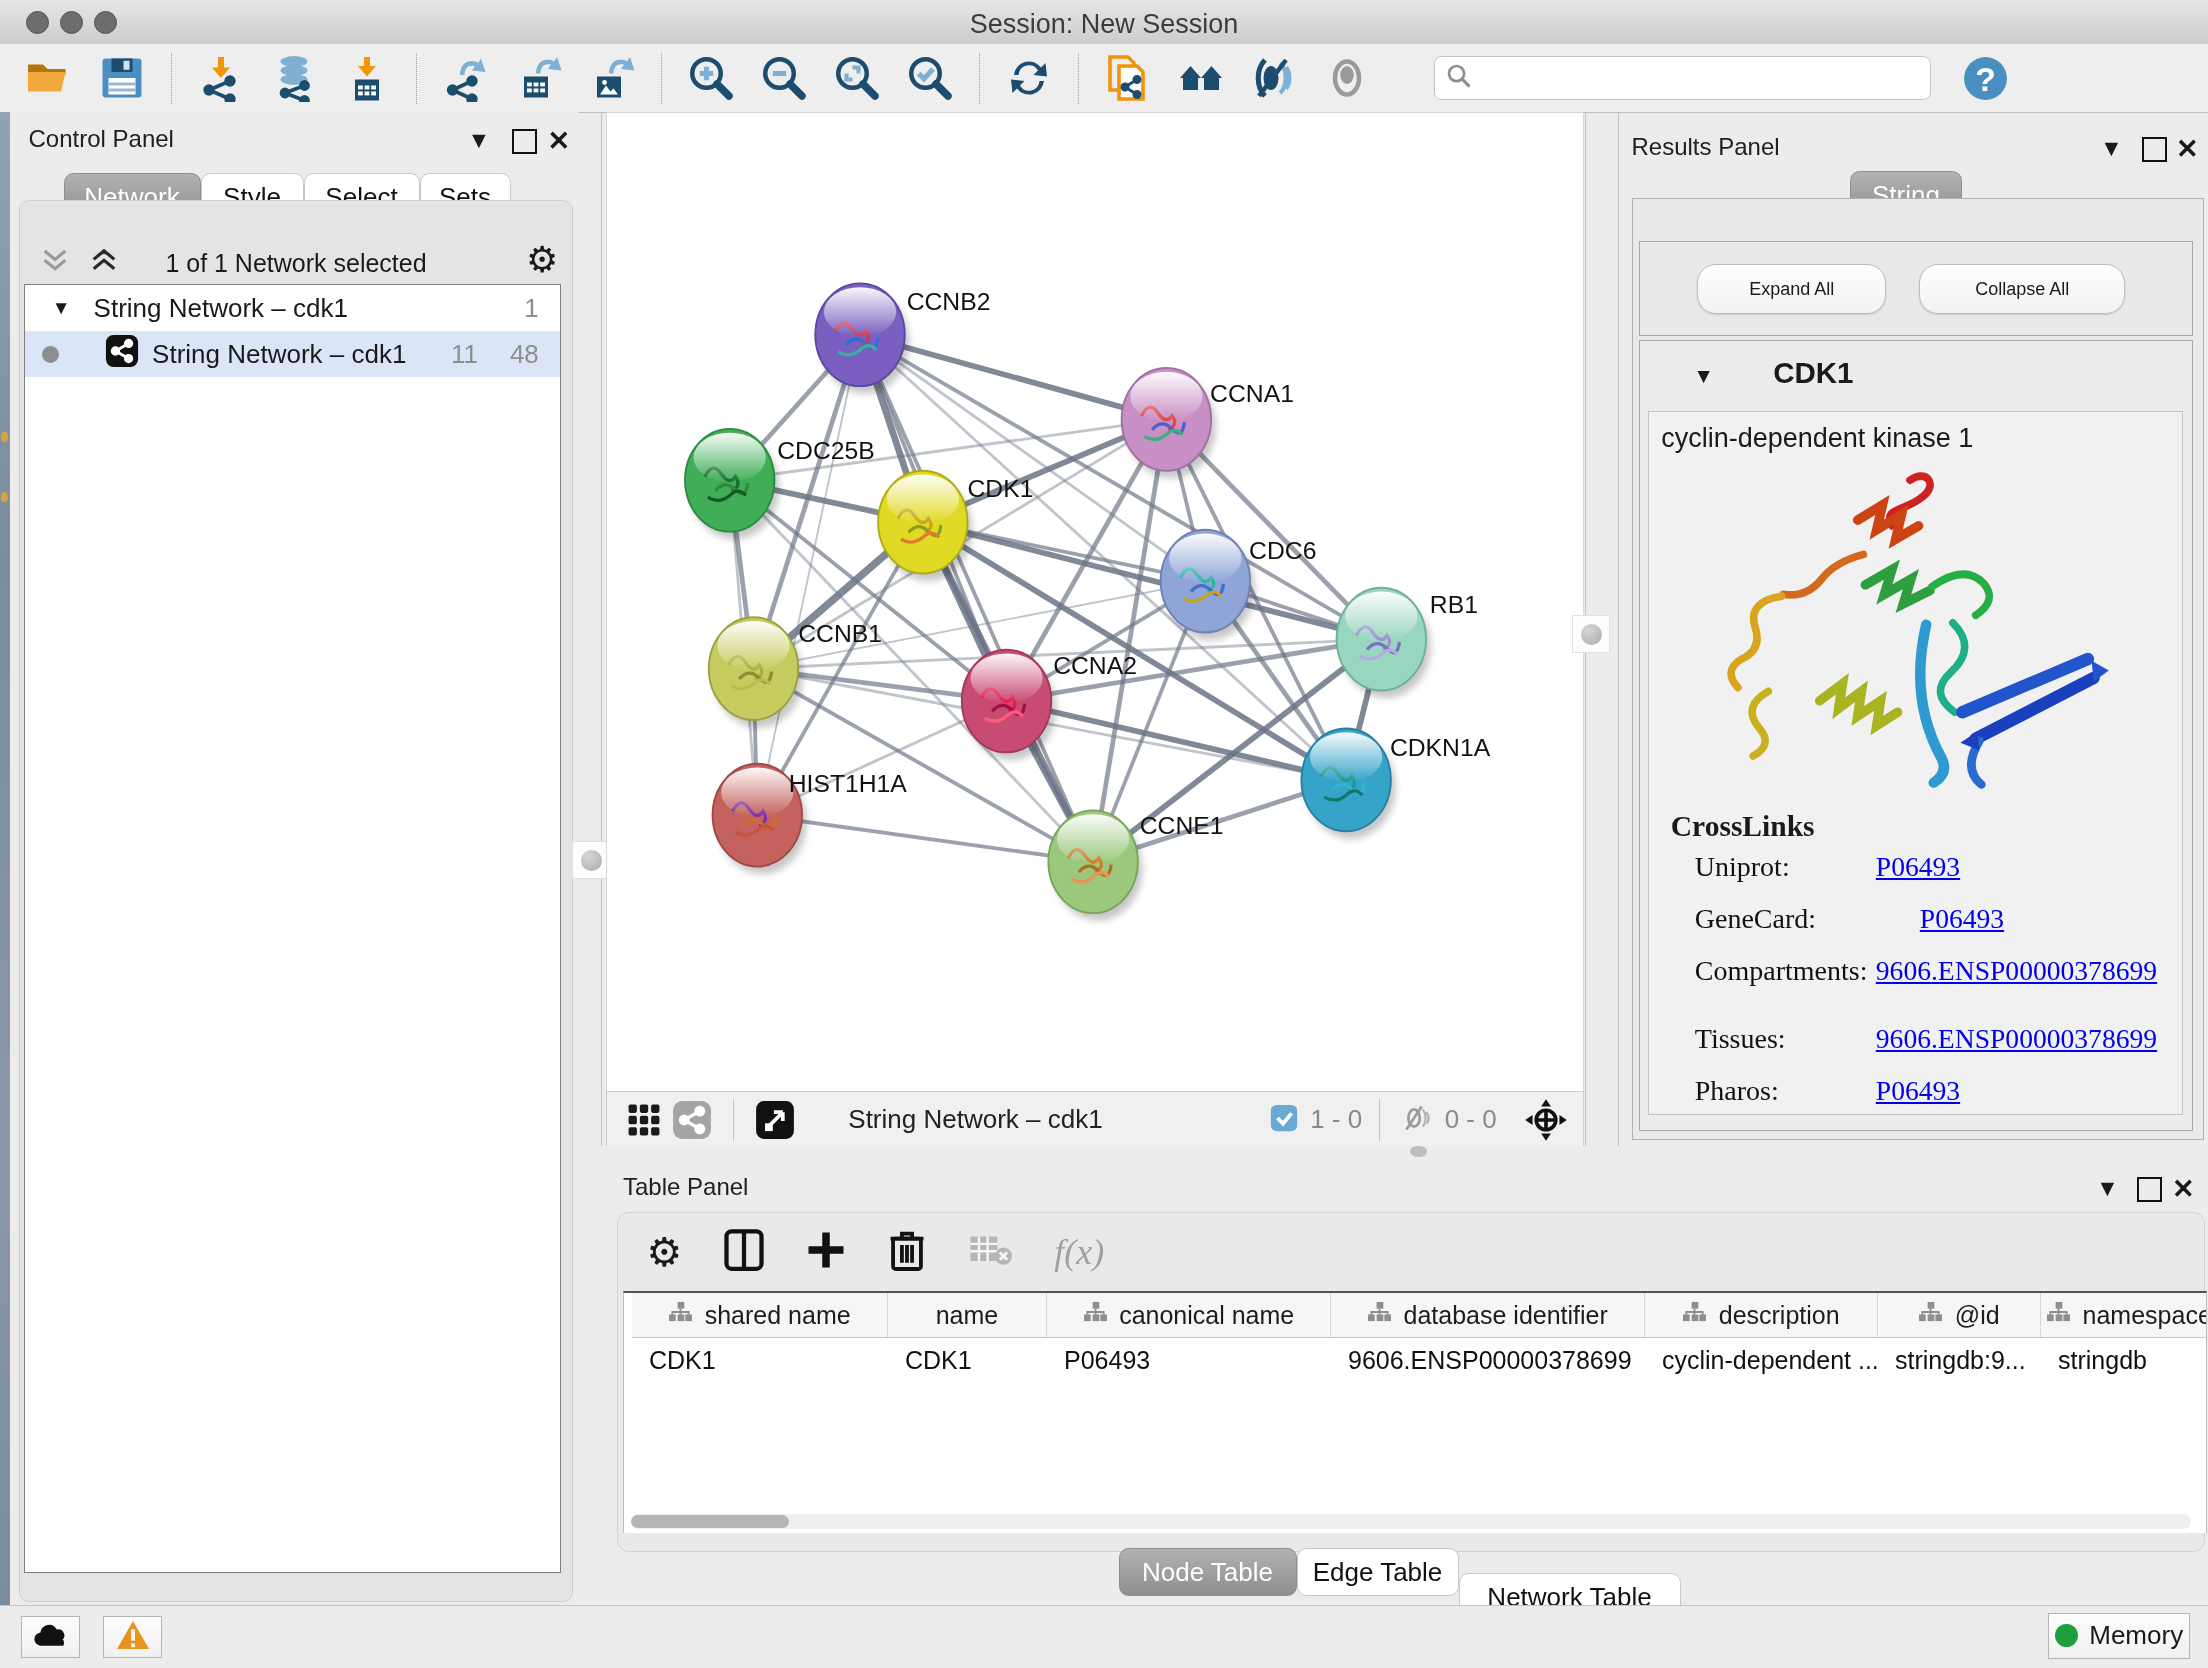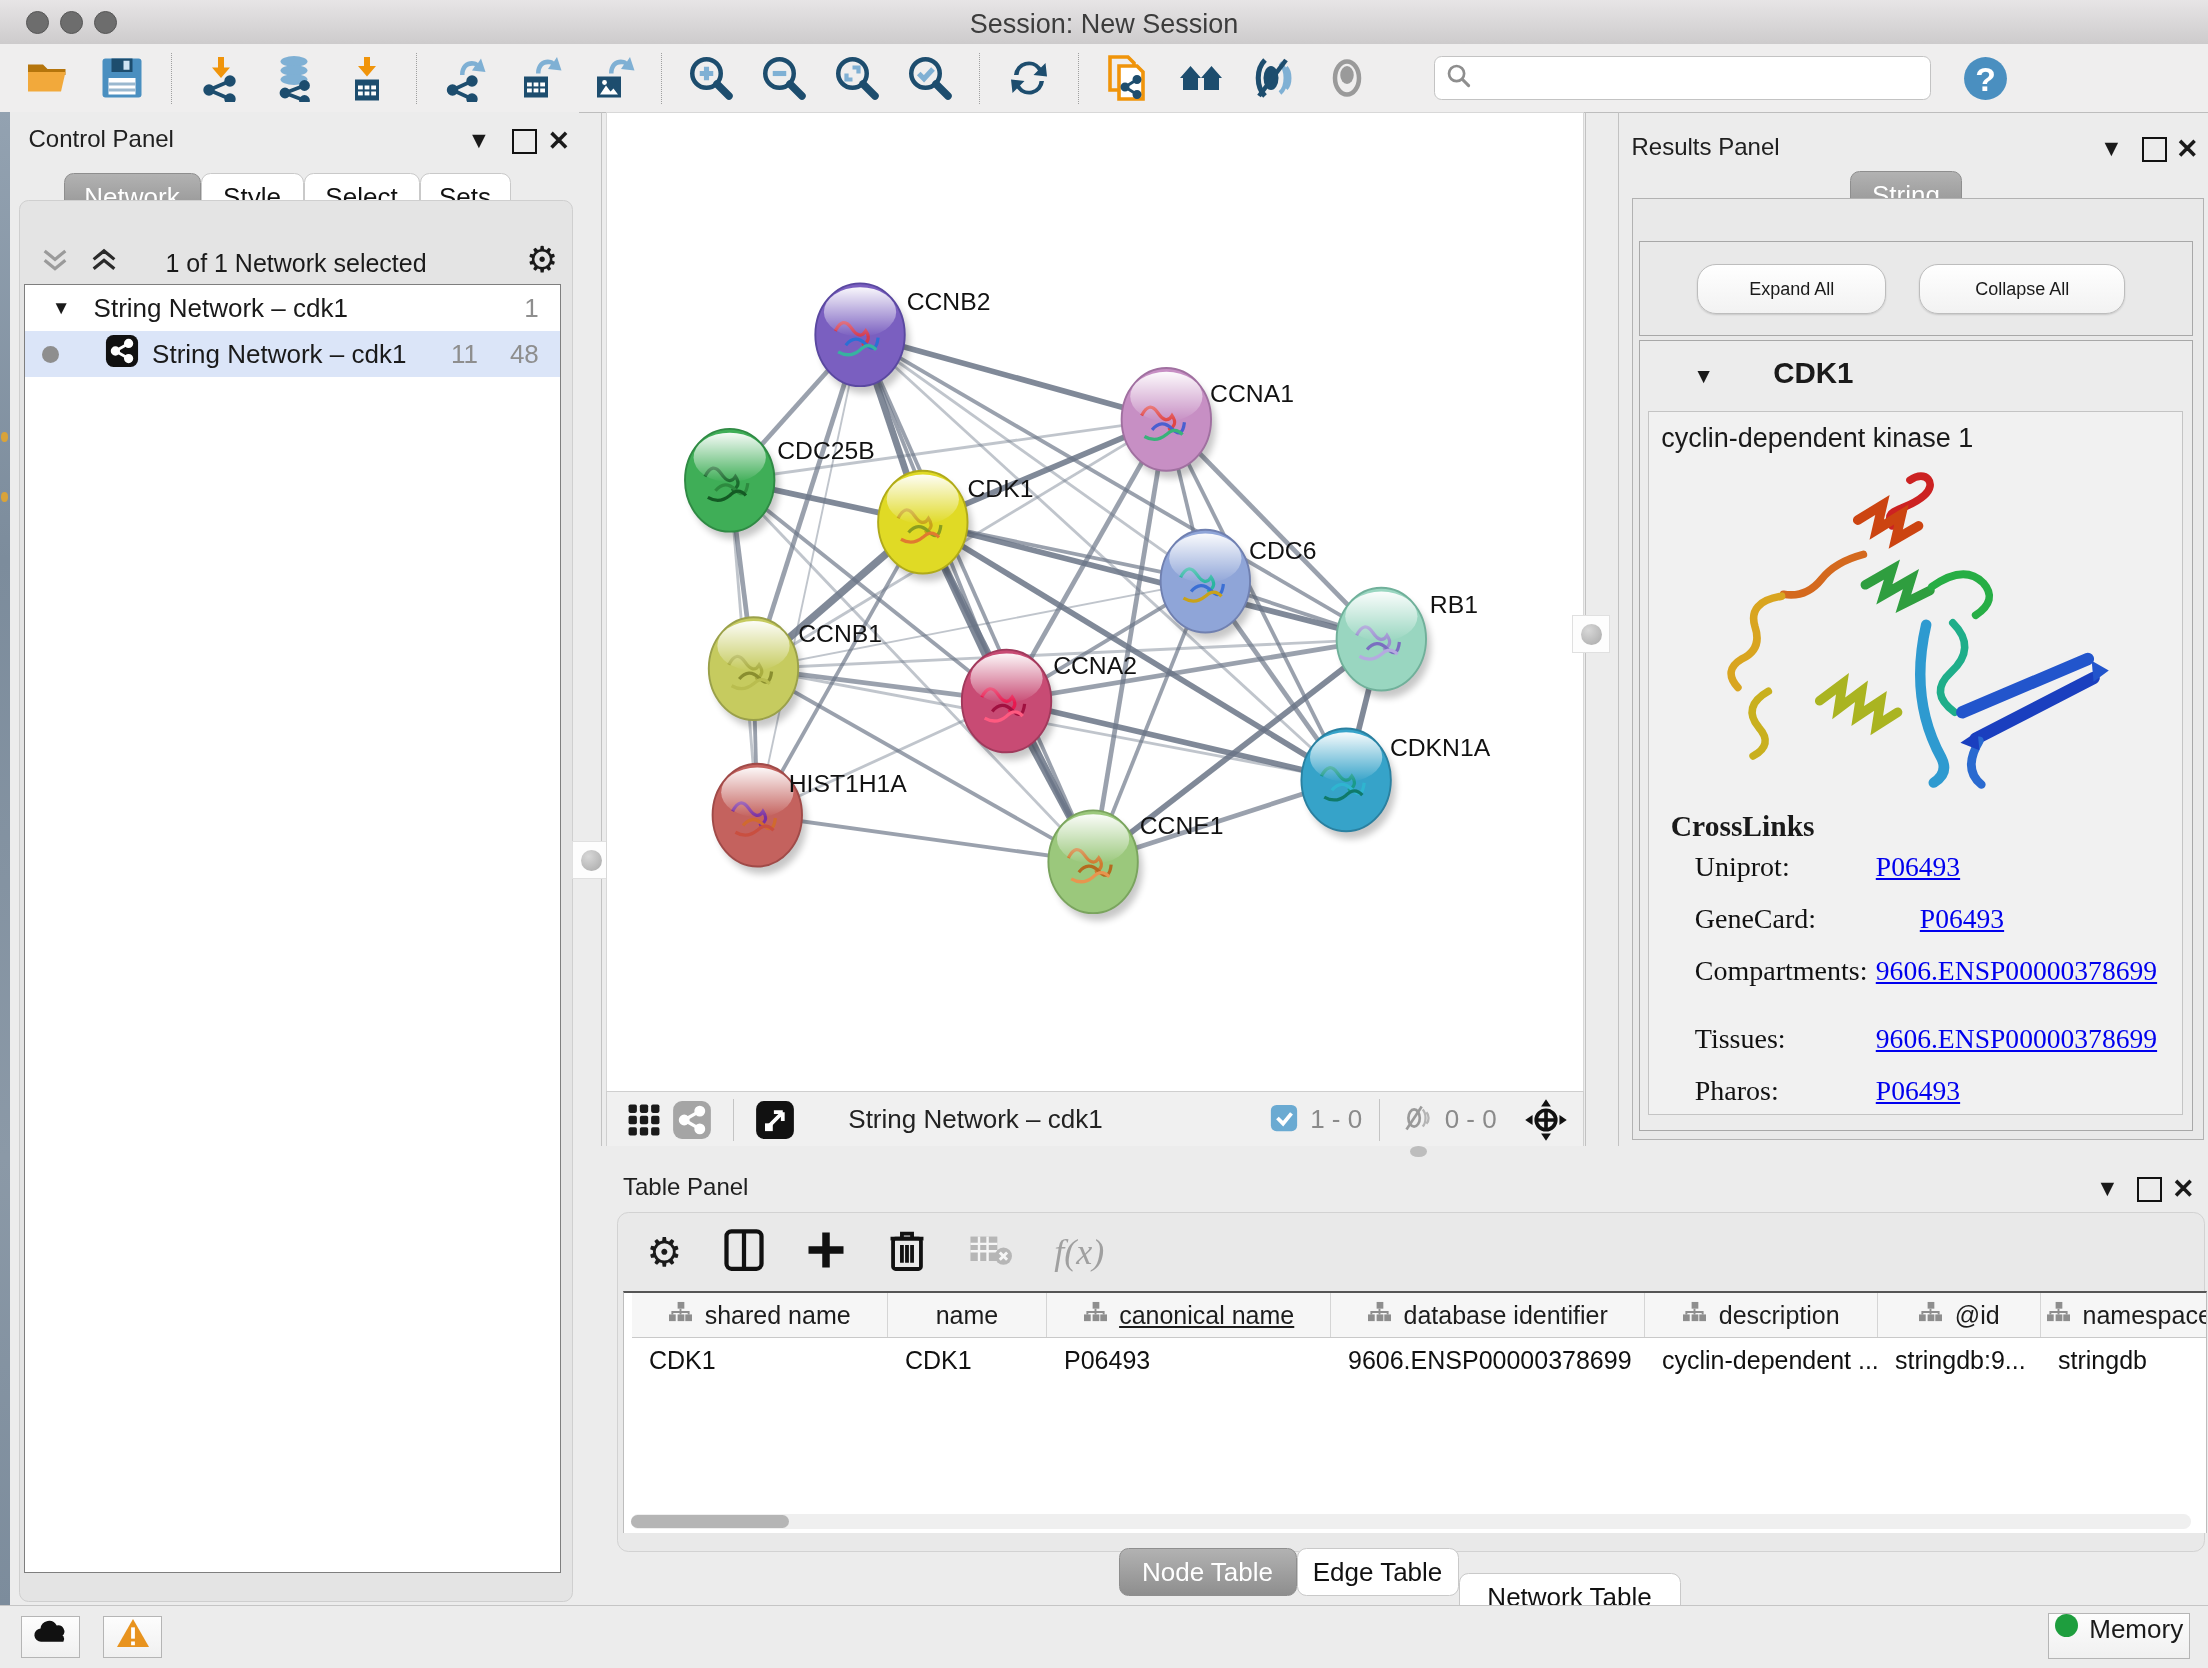--- a/index.html
+++ b/index.html
@@ -59,21 +59,21 @@
   #tp-table{left:33px;top:133px;width:1574px;height:240px;background:#fff;border-top:2.9px solid #555;border-left:1px solid #bdbdbd;border-right:1px solid #bdbdbd;overflow:hidden;padding-left:8px;}
   #tp-header{display:flex;height:44px;background:#f6f6f6;border-bottom:1px solid #c9c9c9;}
   .th-cell{display:flex;align-items:center;justify-content:center;gap:11.4px;font-size:25px;color:#1c1c1c;border-right:1px solid #d5d5d5;box-sizing:border-box;flex:none;}
   #tp-row{display:flex;height:44px;background:#fff;}
   .td-cell{display:flex;align-items:center;font-size:25px;color:#111;box-sizing:border-box;padding-left:17px;flex:none;white-space:nowrap;overflow:hidden;}
   #tp-scroll{left:41px;top:356px;width:1560px;height:15px;background:#efefef;border-radius:7.6px;}
   #tp-thumb{left:0;top:1px;width:158px;height:13.3px;background:#b5b5b5;border-radius:6.7px;}
   #tp-tabs{left:0;top:390px;width:1619px;height:44px;display:flex;justify-content:center;}
   
   #statusbar{left:0;top:1605px;width:2208px;height:63px;background:#ececec;border-top:1px solid #c5c5c5;}
-  .sb-btn{background:linear-gradient(#fdfdfd,#f0f0f0);border:1.9px solid #b5b5b5;display:flex;justify-content:center;}
+  .sb-btn{background:linear-gradient(#fdfdfd,#f0f0f0);border:1.9px solid #b5b5b5;display:flex;align-items:center;justify-content:center;}
   .glyph{font-family:"DejaVu Sans",sans-serif;}
 </style>
 </head>
 <body>
 
 <div class="abs" id="titlebar">
   <div class="abs tl-circle" style="left:26px"></div>
   <div class="abs tl-circle" style="left:60px"></div>
   <div class="abs tl-circle" style="left:94px"></div>
   <div class="abs" id="win-title">Session: New Session</div>
@@ -716,21 +716,21 @@
                 <rect x="10" y="14" width="7" height="7"></rect>
                 <rect x="18" y="14" width="7" height="7"></rect>
                 <path d="M13 8v4M4.5 14v-2.5h17V14M13 11.5V14" stroke="#8e8e8e" stroke-width="2" fill="none"></path>
               </g>
             </svg></span>
           <span>shared name</span>
         </div>
         <div class="th-cell" style="width: 159px;">
           <span>name</span>
         </div>
-        <div class="th-cell" style="width: 284px; text-decoration: underline;">
+        <div class="th-cell" style="width: 284px;">
           <span><svg width="25" height="23" viewBox="0 0 26 24">
               <g fill="#8e8e8e">
                 <rect x="10" y="1" width="7" height="7"></rect>
                 <rect x="1" y="14" width="7" height="7"></rect>
                 <rect x="10" y="14" width="7" height="7"></rect>
                 <rect x="18" y="14" width="7" height="7"></rect>
                 <path d="M13 8v4M4.5 14v-2.5h17V14M13 11.5V14" stroke="#8e8e8e" stroke-width="2" fill="none"></path>
               </g>
             </svg></span>
           <span>canonical name</span>

